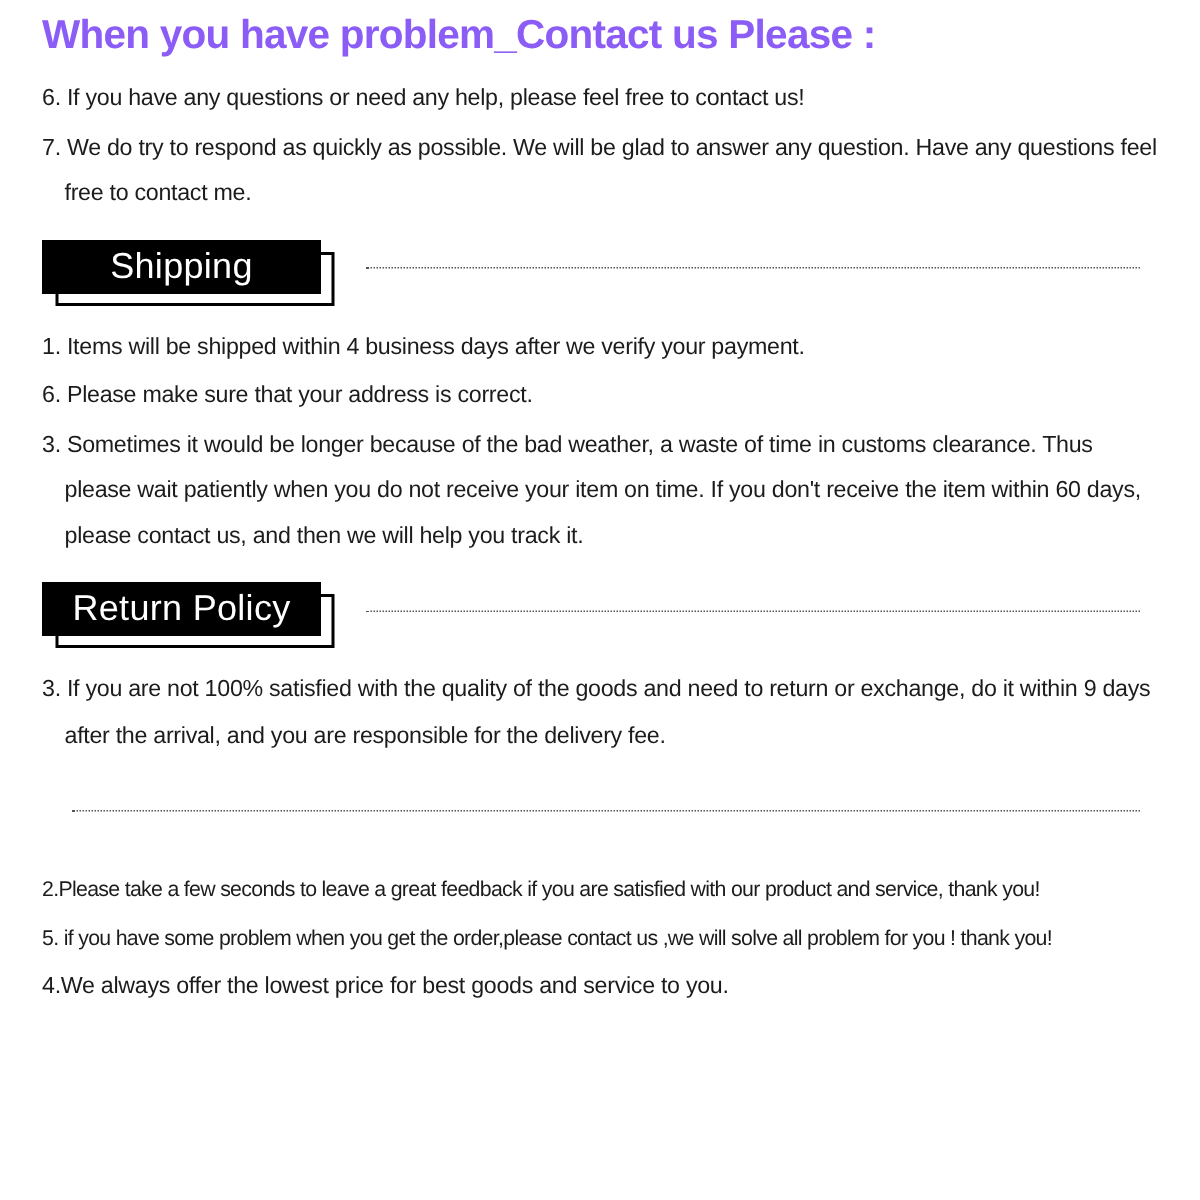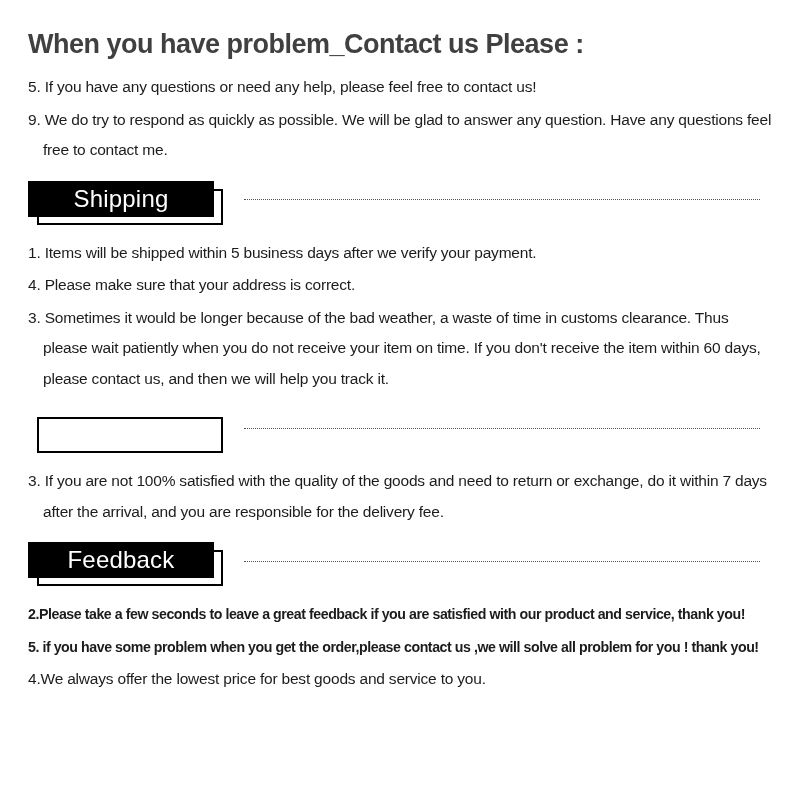--- a/index.html
+++ b/index.html
@@ -9,37 +9,36 @@
     font-family:"Liberation Sans", sans-serif;
     color:#1c1c1c;
     overflow:hidden;
   }
   .page { padding:8px 26px 0 28px; box-sizing:border-box; width:800px; }
 
   .title {
     font-size:27px;
     font-weight:700;
     letter-spacing:-0.5px;
-    color:#404040;
-    margin:21px 0 12px 0;
+    color:#8b5cf6;
+    margin:0 0 12px 0;
   }
 
   .item {
     font-size:15.5px;
     line-height:30.5px;
     letter-spacing:-0.2px;
     padding-left:15px;
     text-indent:-15px;
     margin-bottom:2px;
   }
   .item.tight {
     font-size:14.2px;
     letter-spacing:-0.45px;
     white-space:nowrap;
-    font-weight:bold;
   }
 
   .section-header {
     display:flex;
     align-items:center;
     height:44px;
     margin:15px 0 13px 0;
   }
   .badge-wrap {
     position:relative;
@@ -75,52 +74,49 @@
   }
 </style>
 </head>
 <body>
 
 <div class="page">
 
   <div class="title">When you have problem_Contact us Please :</div>
 
   <div>
-    <div class="item">5. If you have any questions or need any help, please feel free to contact us!</div>
-    <div class="item">9. We do try to respond as quickly as possible. We will be glad to answer any question. Have any questions feel free to contact me.</div>
+    <div class="item">6. If you have any questions or need any help, please feel free to contact us!</div>
+    <div class="item">7. We do try to respond as quickly as possible. We will be glad to answer any question. Have any questions feel free to contact me.</div>
   </div>
 
   <div class="section-header">
     <div class="badge-wrap">
       <div class="badge-outline"></div>
       <div class="badge">Shipping</div>
     </div>
     <div class="divider"></div>
   </div>
   <div>
-    <div class="item">1. Items will be shipped within 5 business days after we verify your payment.</div>
-    <div class="item">4. Please make sure that your address is correct.</div>
+    <div class="item">1. Items will be shipped within 4 business days after we verify your payment.</div>
+    <div class="item">6. Please make sure that your address is correct.</div>
     <div class="item">3. Sometimes it would be longer because of the bad weather, a waste of time in customs clearance. Thus please wait patiently when you do not receive your item on time. If you don't receive the item within 60 days, please contact us, and then we will help you track it.</div>
   </div>
 
   <div class="section-header">
     <div class="badge-wrap">
       <div class="badge-outline"></div>
+      <div class="badge">Return Policy</div>
     </div>
     <div class="divider"></div>
   </div>
   <div>
-    <div class="item">3. If you are not 100% satisfied with the quality of the goods and need to return or exchange, do it within 7 days after the arrival, and you are responsible for the delivery fee.</div>
+    <div class="item">3. If you are not 100% satisfied with the quality of the goods and need to return or exchange, do it within 9 days after the arrival, and you are responsible for the delivery fee.</div>
   </div>
 
   <div class="section-header">
-    <div class="badge-wrap">
-      <div class="badge-outline"></div>
-      <div class="badge">Feedback</div>
-    </div>
     <div class="divider"></div>
   </div>
   <div>
     <div class="item tight">2.Please take a few seconds to leave a great feedback if you are satisfied with our product and service, thank you!</div>
     <div class="item tight">5. if you have some problem when you get the order,please contact us ,we will solve all problem for you ! thank you!</div>
     <div class="item">4.We always offer the lowest price for best goods and service to you.</div>
   </div>
 
 </div>
 

